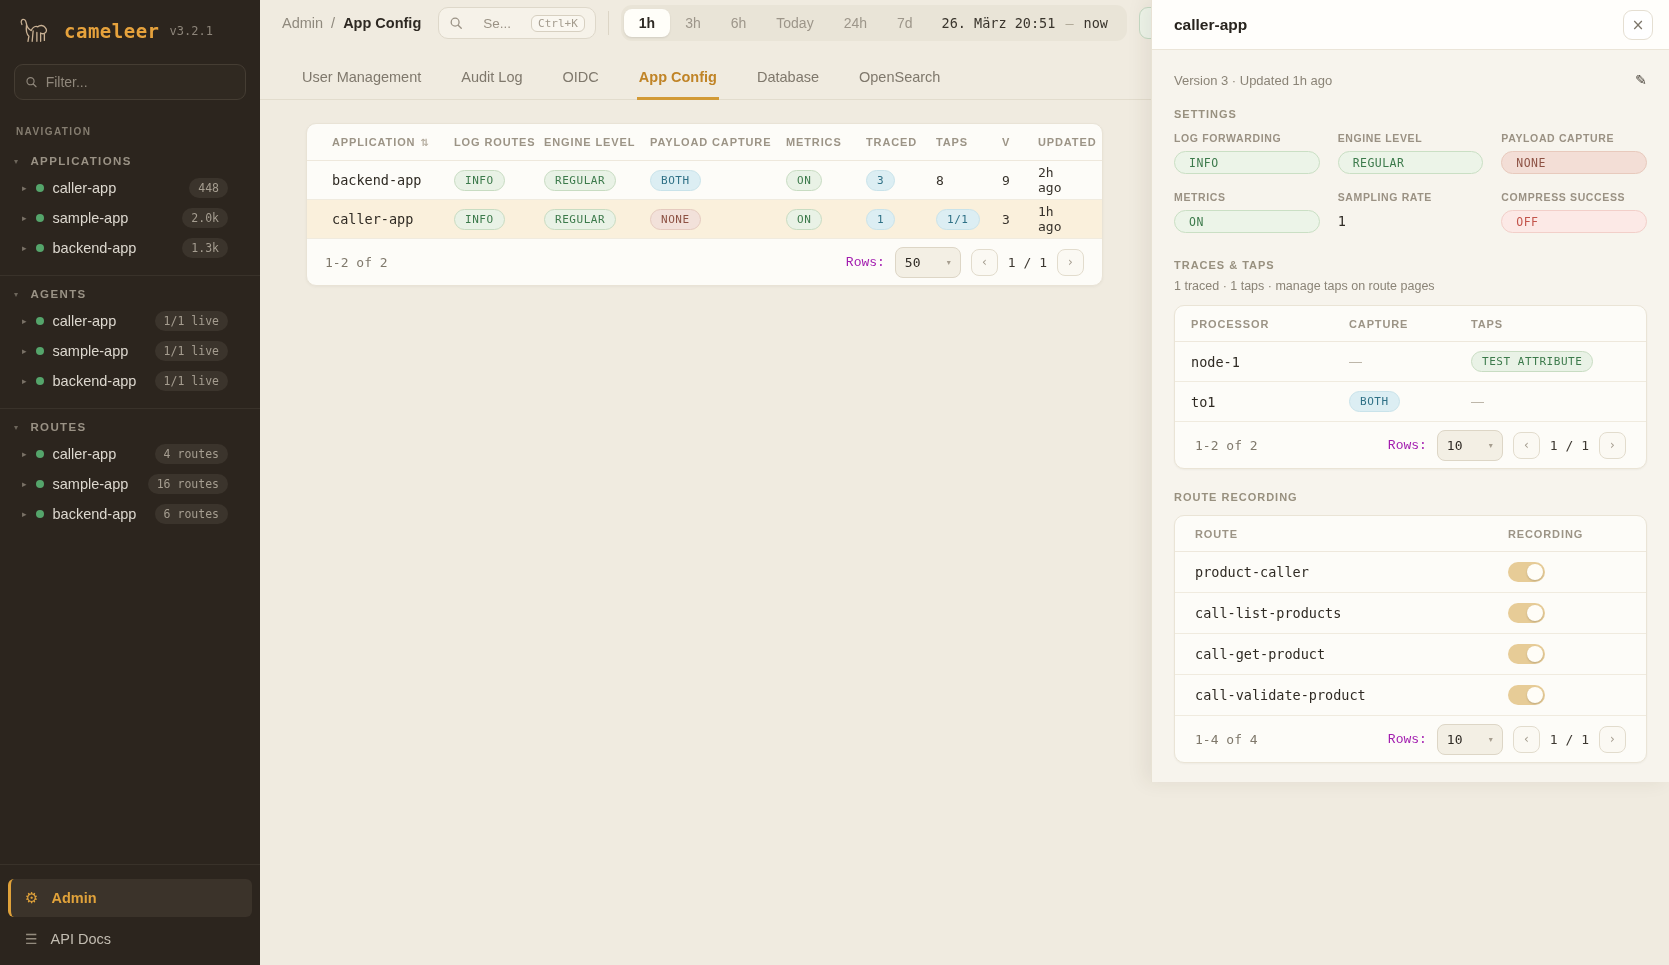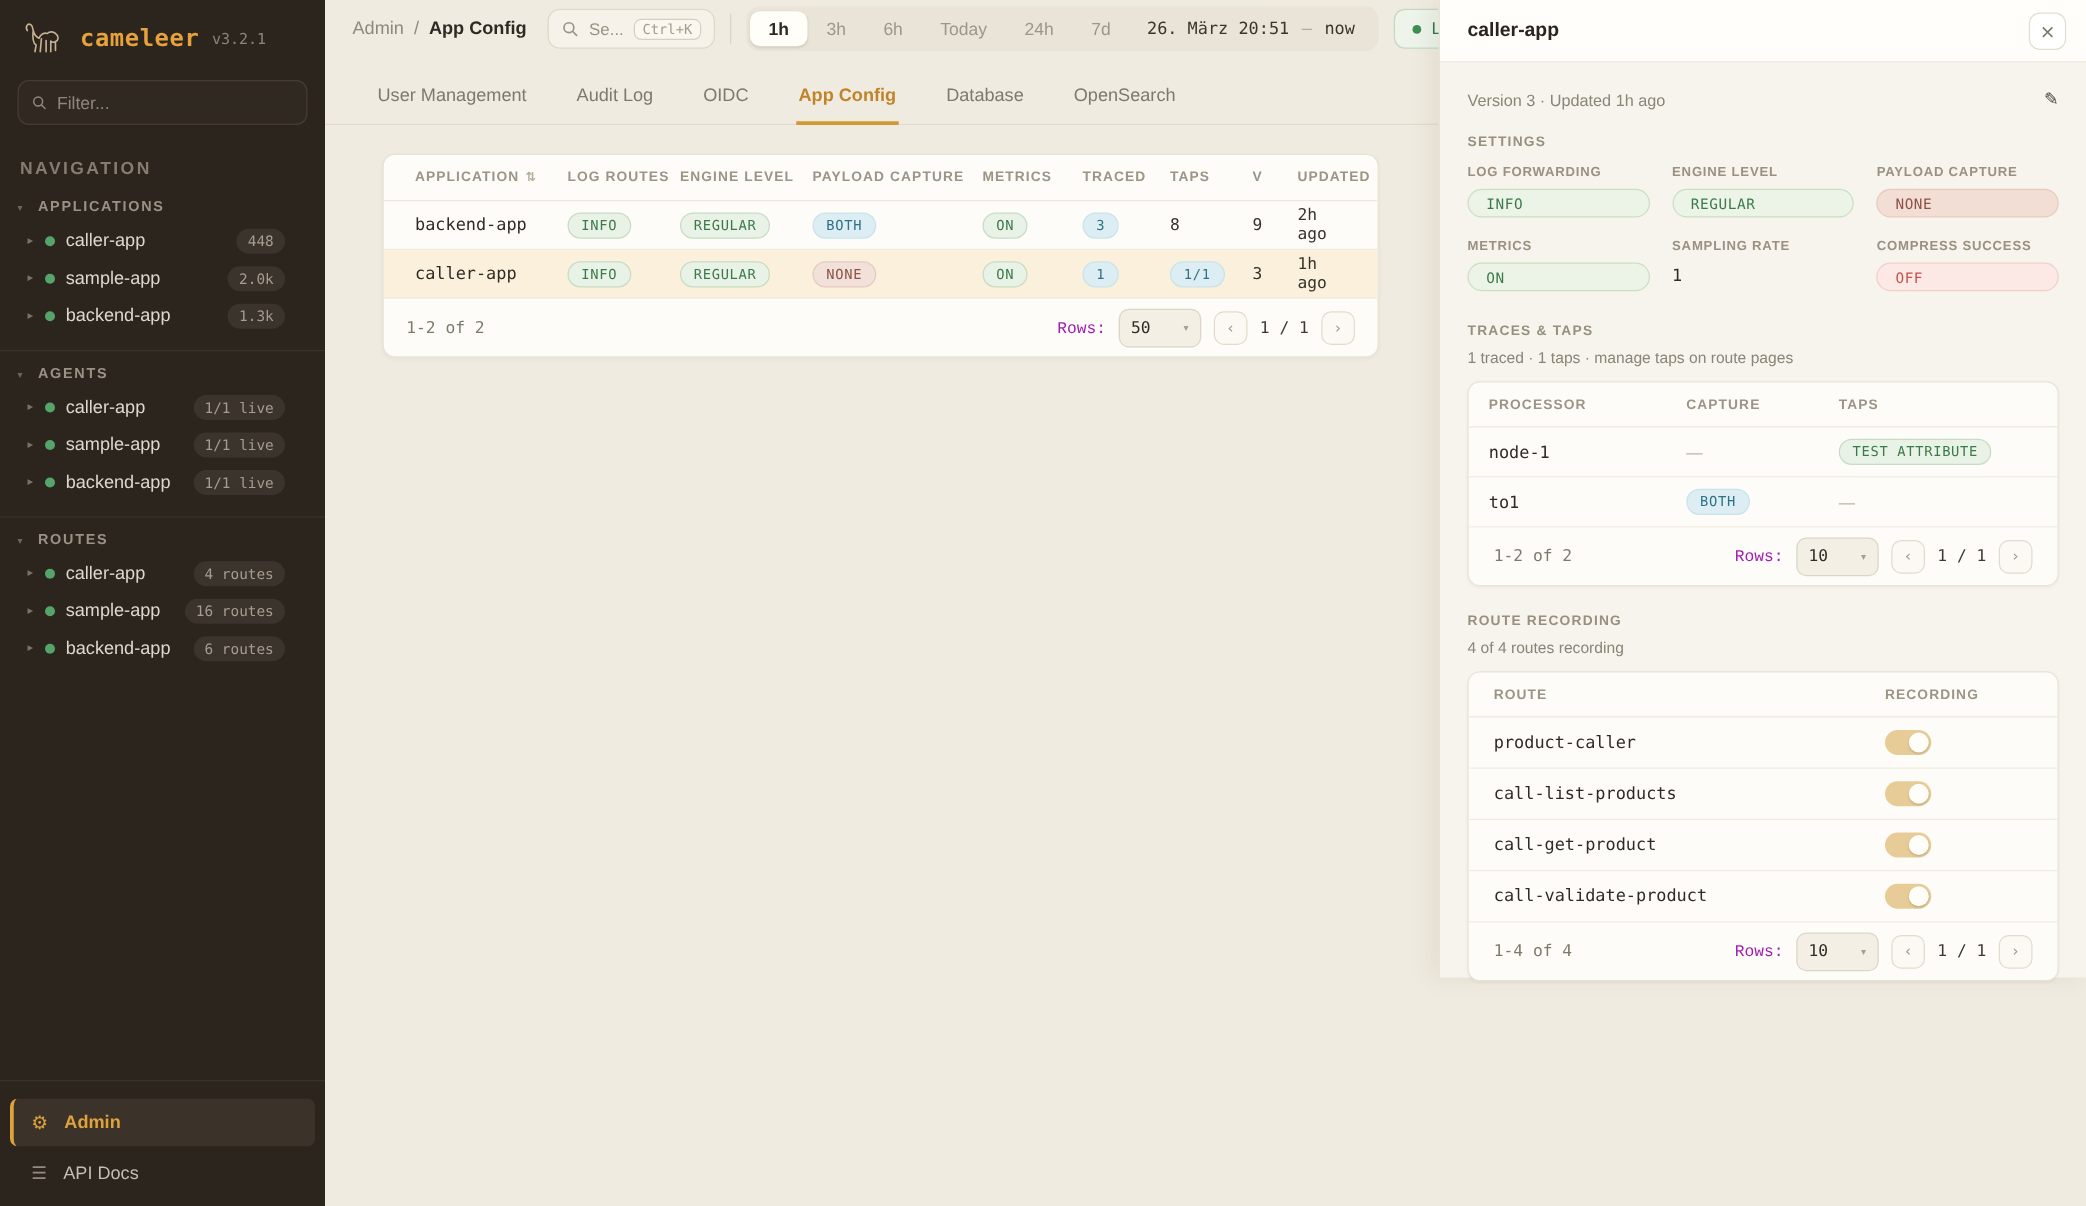--- a/index.html
+++ b/index.html
@@ -16,21 +16,21 @@
     background:#2c251e; color:#d9d4ca; display:flex; flex-direction:column;
   }
   .logo-row { display:flex; align-items:center; gap:10px; padding:16px 16px 14px; }
   .brand { font-family:"DejaVu Sans Mono", monospace; font-weight:bold; font-size:19px; color:#e6a23c; letter-spacing:.5px; }
   .version { font-family:"DejaVu Sans Mono", monospace; font-size:12px; color:#8d857a; }
   .filter-box { margin:4px 14px 10px; height:36px; border:1px solid #453d33; border-radius:9px;
     display:flex; align-items:center; gap:8px; padding:16px 10px; background:#302921; }
   .filter-box input { background:transparent; border:none; outline:none; color:#cfc9bf; font-size:14px; width:100%;
     font-family:"Liberation Sans", sans-serif; }
   .filter-box input::placeholder { color:#8f877b; }
-  .nav-label { padding:16px 16px 6px; font-size:14px; font-weight:bold; letter-spacing:.14em; color:#857d70; }
+  .nav-label { padding:16px 16px 6px; font-size:10px; font-weight:bold; letter-spacing:.14em; color:#857d70; }
   .nav-section { padding:5px 0 10px; }
   .nav-section + .nav-section { border-top:1px solid #39322a; margin-top:2px; }
   .nav-section-header { display:flex; align-items:center; gap:11px; padding:7px 16px 6px 14px;
     color:#9a9285; font-size:11.5px; font-weight:bold; letter-spacing:.12em; cursor:pointer; }
   .caret-down { font-size:8px; color:#6d665b; }
   .nav-item { display:flex; align-items:center; height:30px; padding:0 32px 0 22px; gap:9px; font-size:14.5px;
     color:#ddd8cf; cursor:pointer; }
   .caret-right { font-size:9px; color:#7a7267; }
   .status-dot { width:8px; height:8px; border-radius:50%; background:#55a56b; flex:none; }
   .nav-item-label { flex:1; }
@@ -44,21 +44,21 @@
   .footer-item { margin:4px 8px 0; height:36px; display:flex; align-items:center; gap:13px; padding:0 17px;
     color:#c3bdb2; font-size:14.5px; cursor:pointer; }
   .gear-ic { font-size:15px; color:#e0a23a; }
   .menu-ic { font-size:14px; color:#8f8densome; color:#938b7e; }
 
   
   .main { position:absolute; left:260px; right:0; top:0; bottom:0; }
   .topbar { display:flex; align-items:center; height:46px; padding-left:22px; }
   .breadcrumb { display:flex; align-items:center; gap:8px; font-size:14.5px; color:#8f897d; }
   .crumb-current { color:#2e2923; font-weight:bold; }
-  .search-btn { display:flex; align-items:center; gap:8px; height:32px; padding:0 10px; margin-left:17px;
+  .search-btn { display:flex; align-items:center; gap:20px; height:32px; padding:0 10px; margin-left:17px;
     border:1px solid #ded8ca; border-radius:10px; background:#f6f2e9; color:#9a9285; font-size:13.5px; cursor:pointer; }
   .kbd { border:1px solid #d7d0c1; border-radius:6px; font-family:"DejaVu Sans Mono", monospace; font-size:11px;
     padding:1px 6px; color:#a49c8e; background:#faf7f0; }
   .vdiv { width:1px; height:24px; background:#dcd5c6; margin:0 12px; }
   .segmented { display:flex; align-items:center; background:#e9e4d7; border-radius:11px; padding:3px; height:36px; }
   .seg-btn { padding:6px 15px; font-size:14px; color:#9d968a; border-radius:8px; cursor:pointer; }
   .seg-btn.active { background:#fffef9; color:#2e2a24; font-weight:bold; box-shadow:0 1px 2px rgba(0,0,0,.10); }
   .seg-date { display:flex; align-items:center; gap:10px; padding:0 16px 0 14px;
     font-family:"DejaVu Sans Mono", monospace; font-size:13.5px; color:#3a352d; }
   .seg-date .sep { color:#b0a999; }
@@ -413,21 +413,20 @@
             <span class="glyph sel-caret">▾</span>
           </div>
           <span class="glyph pg-btn">‹</span>
           <span class="page-ind">1 / 1</span>
           <span class="glyph pg-btn">›</span>
         </div>
       </div>
     </div>
 
     <div class="sec-label">ROUTE RECORDING</div>
-    <div class="subtitle">4 of 4 routes recording</div>
     <div class="mini-card">
       <div class="rec-grid mini-thead">
         <span class="th">ROUTE</span>
         <span class="th">RECORDING</span>
       </div>
       <div class="rec-grid rec-row">
         <span class="cell-app">product-caller</span>
         <span class="toggle">
             <span class="knob"></span>
           </span>

